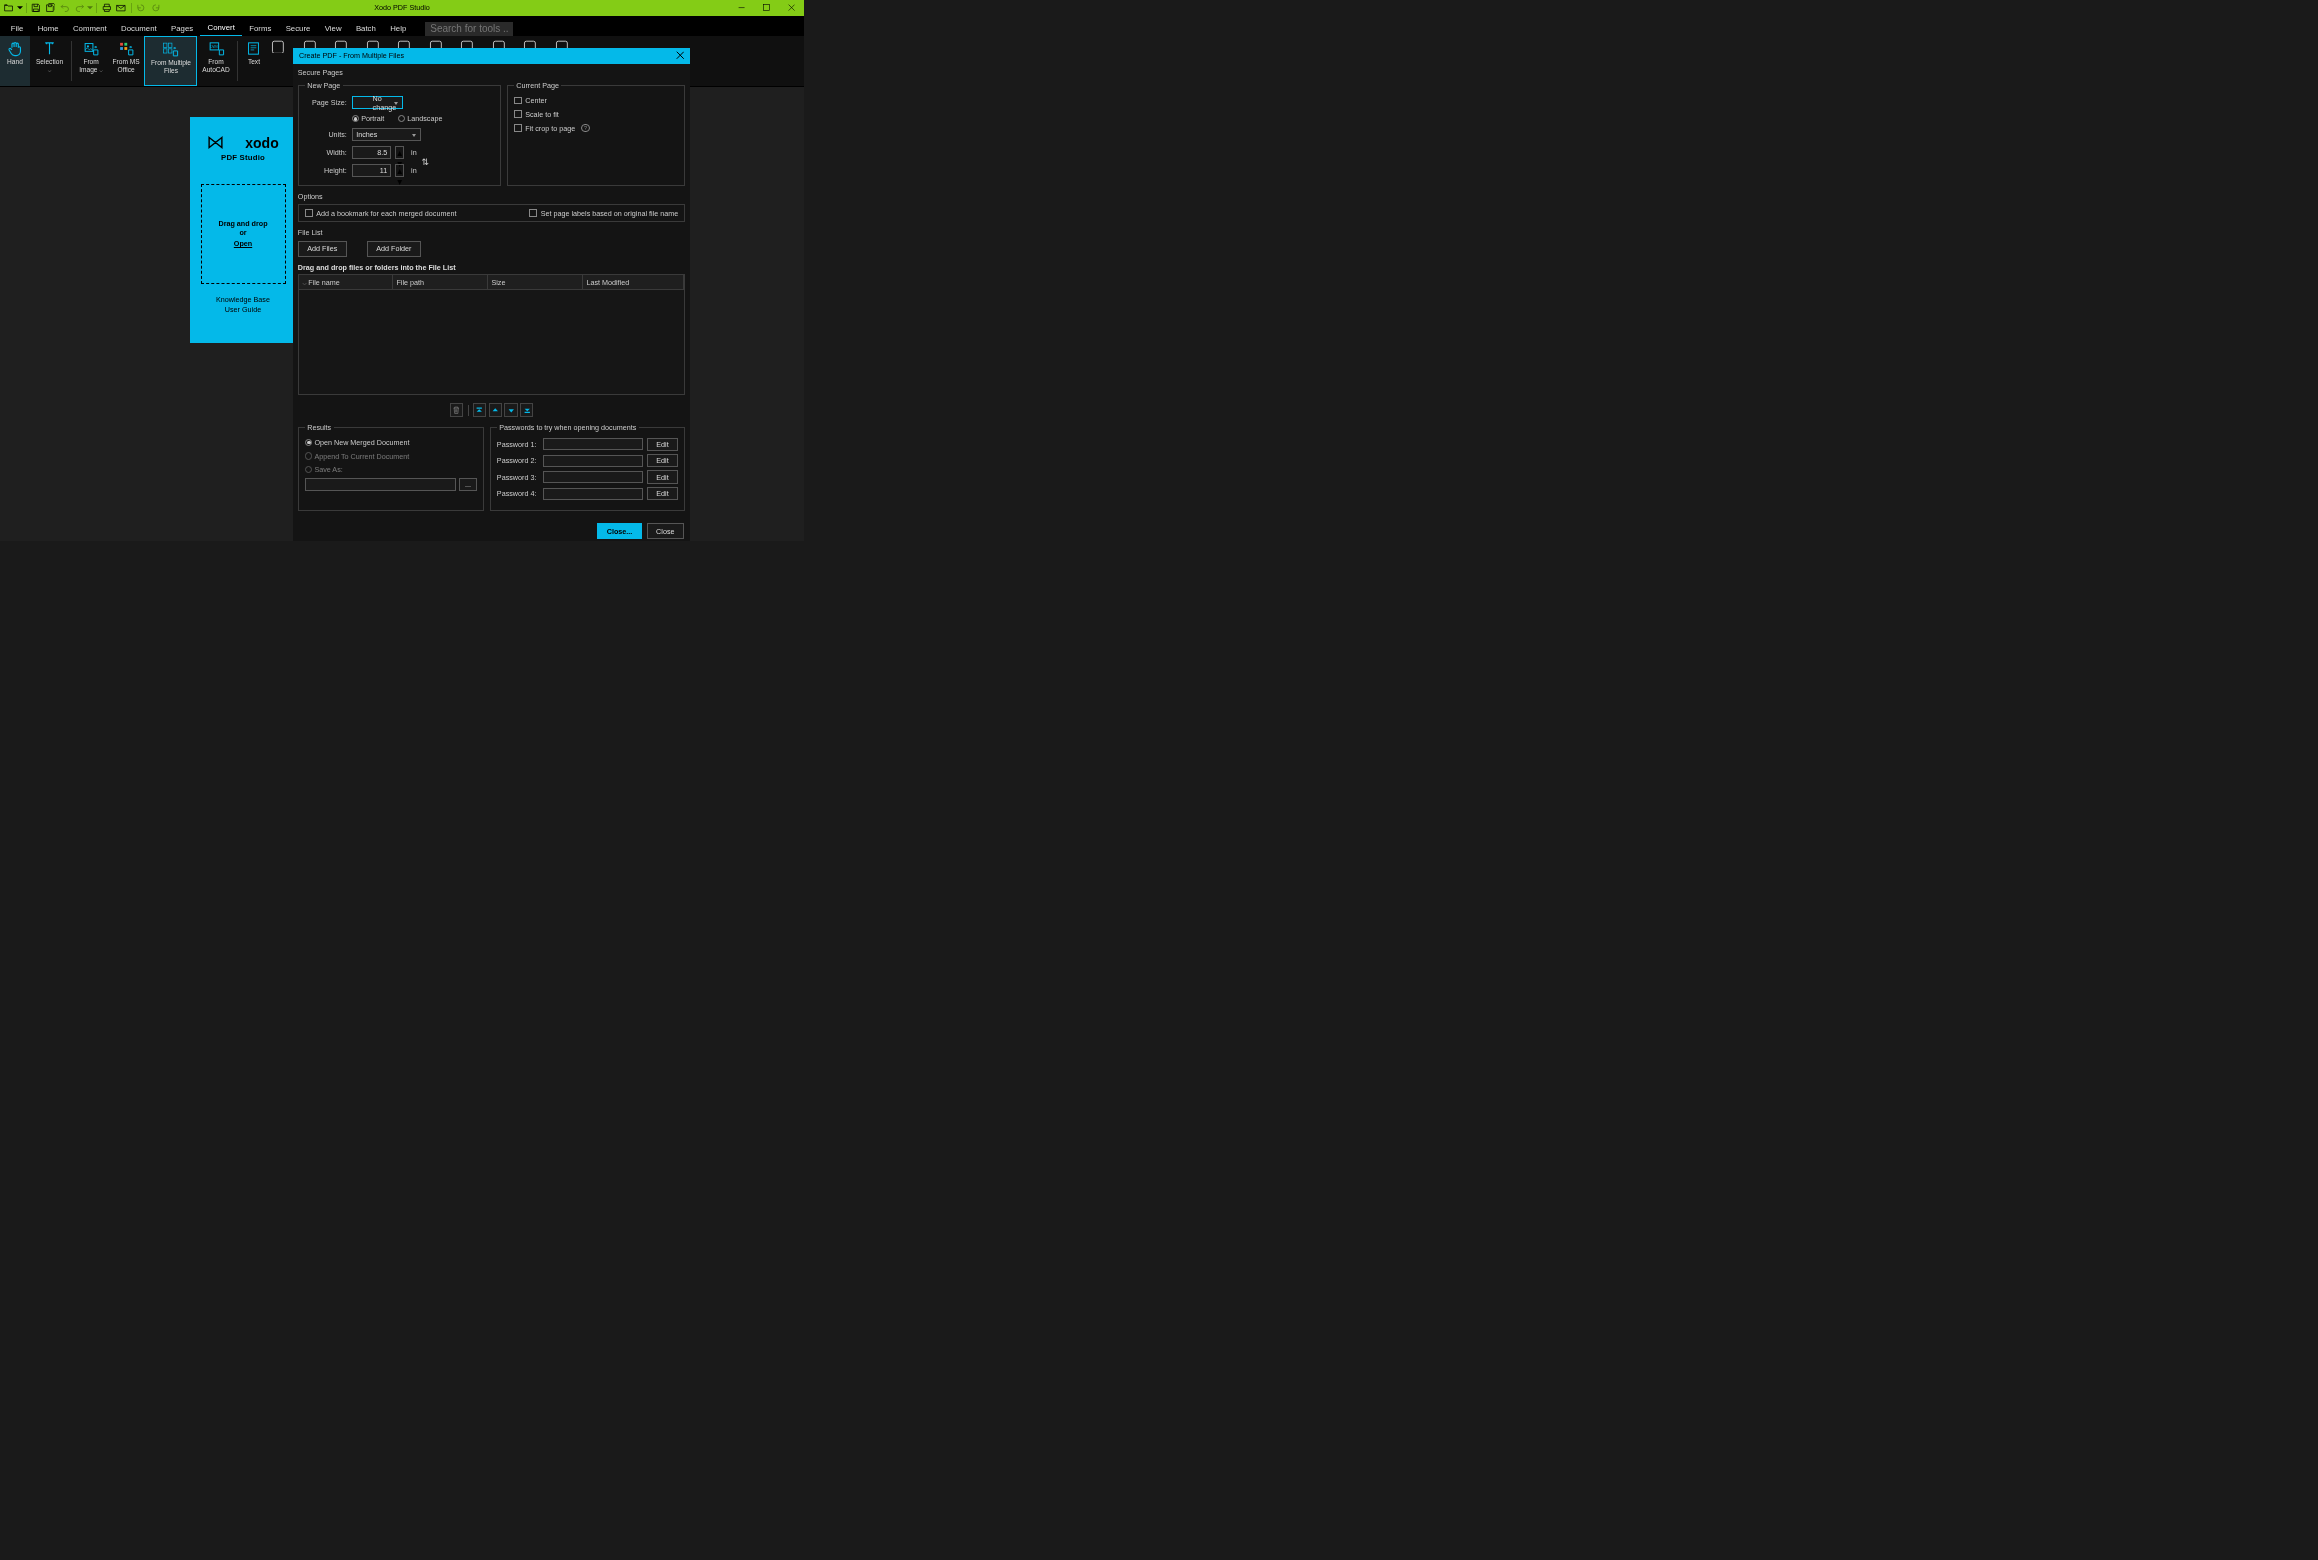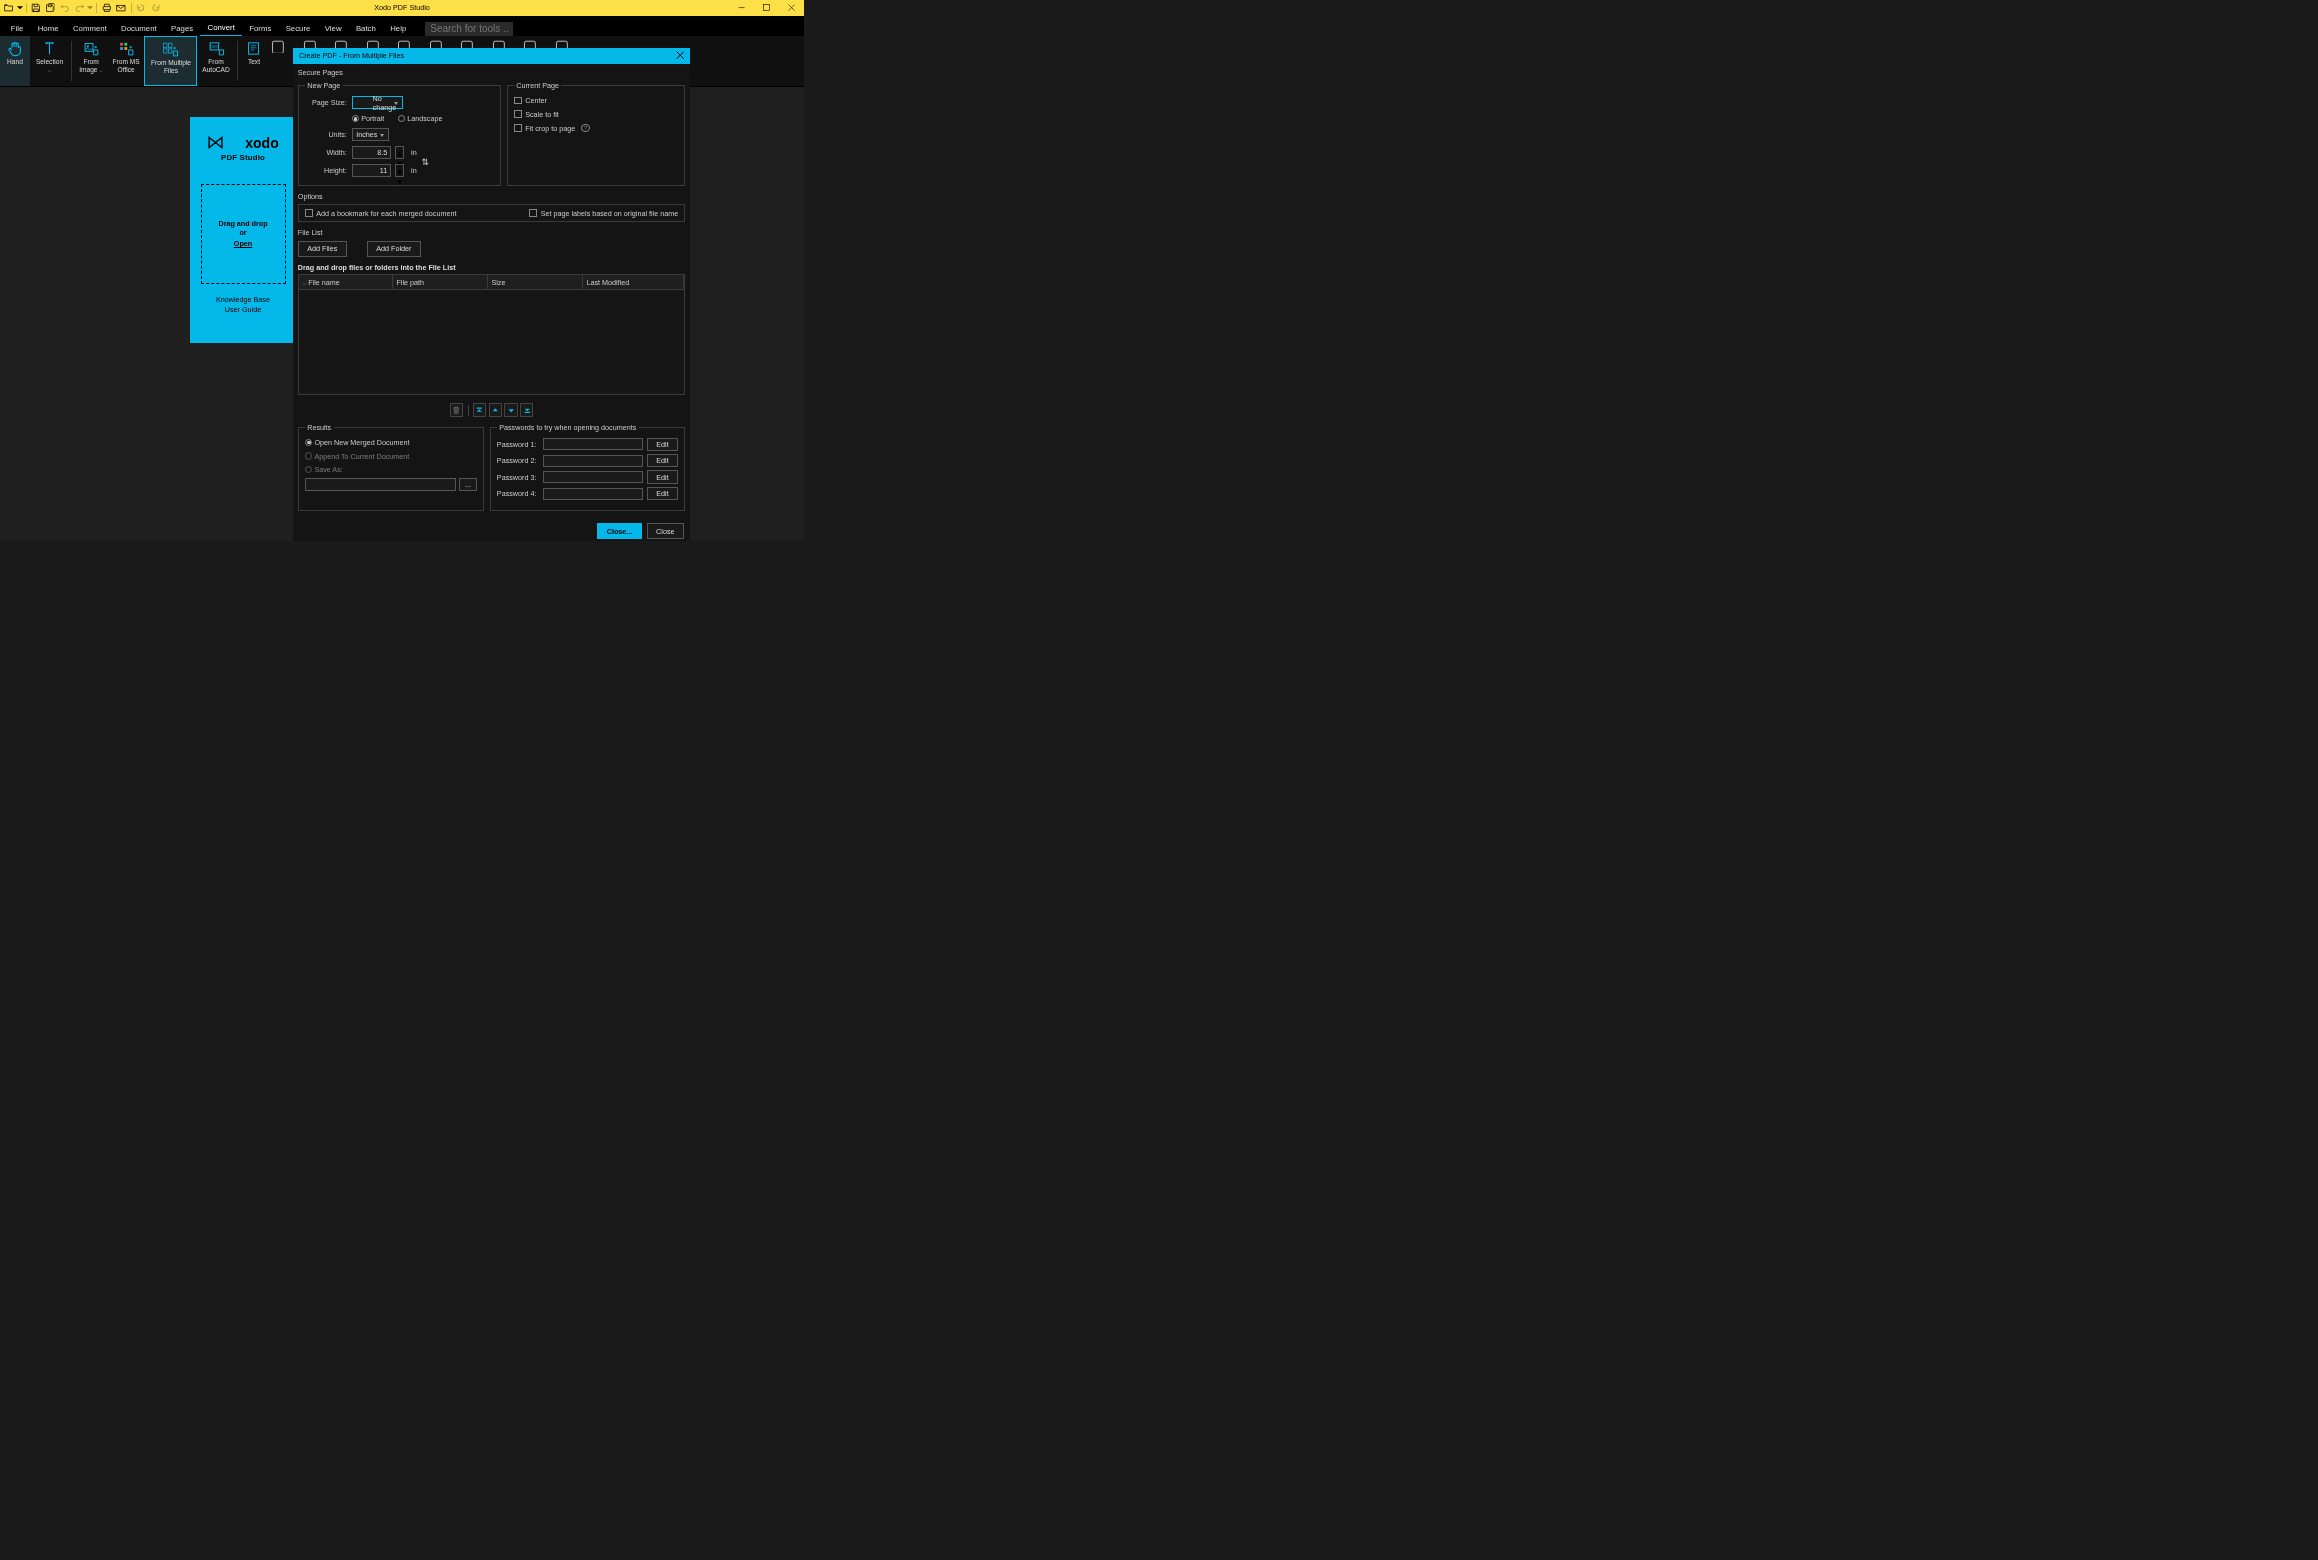--- a/index.html
+++ b/index.html
@@ -1,19 +1,19 @@
 <!DOCTYPE html>
 <html style="font-size:9.7px"><head>
 <meta charset="utf-8">
 <style>
 * { box-sizing: border-box; margin: 0; padding: 0; font-family: "Segoe UI", Arial, sans-serif; }
 body { background: #1a1a1a; width: 804px; height: 541px; overflow: hidden; position: relative; }
 
 
-.titlebar { background: #fde047; height: 15.7px; display: flex; align-items: center; position: relative; }
+.titlebar { background: #84cc16; height: 15.7px; display: flex; align-items: center; position: relative; }
 .titlebar-left { display: flex; align-items: center; gap: 1.2px; padding-left: 2.4px; }
 .tb-icon { width: 13.3px; height: 13.3px; display: flex; align-items: center; justify-content: center; cursor: pointer; }
 .tb-icon svg { width: 9.7px; height: 9.7px; }
 .tb-sep { width: 0.6px; height: 9.7px; background: rgba(0,0,0,0.2); margin: 0 1.8px; }
 .titlebar-title { position: absolute; left: 50%; transform: translateX(-50%); color: #000; font-size: 7.2px; }
 .titlebar-right { position: absolute; right: 0; display: flex; }
 .win-btn { width: 25px; height: 15.7px; display: flex; align-items: center; justify-content: center; cursor: pointer; }
 .win-btn svg { width: 7.2px; height: 7.2px; }
 
 
@@ -361,21 +361,21 @@
               <span class="radio-dot checked"></span>
               <span>Portrait</span>
             </div>
           <div class="radio">
               <span class="radio-dot"></span>
               <span>Landscape</span>
             </div>
         </div>
         <div class="field-row">
           <div class="field-label">Units:</div>
-          <div class="select" style="width:37px">
+          <div class="select" style="width:69px">
               <span>Inches</span>
             </div>
         </div>
         <div style="display:flex;align-items:center">
           <div>
             <div class="field-row">
               <div class="field-label">Width:</div>
               <input class="num-input" value="8.5" style="">
               <div class="spinner">
                   <div>▴</div>

